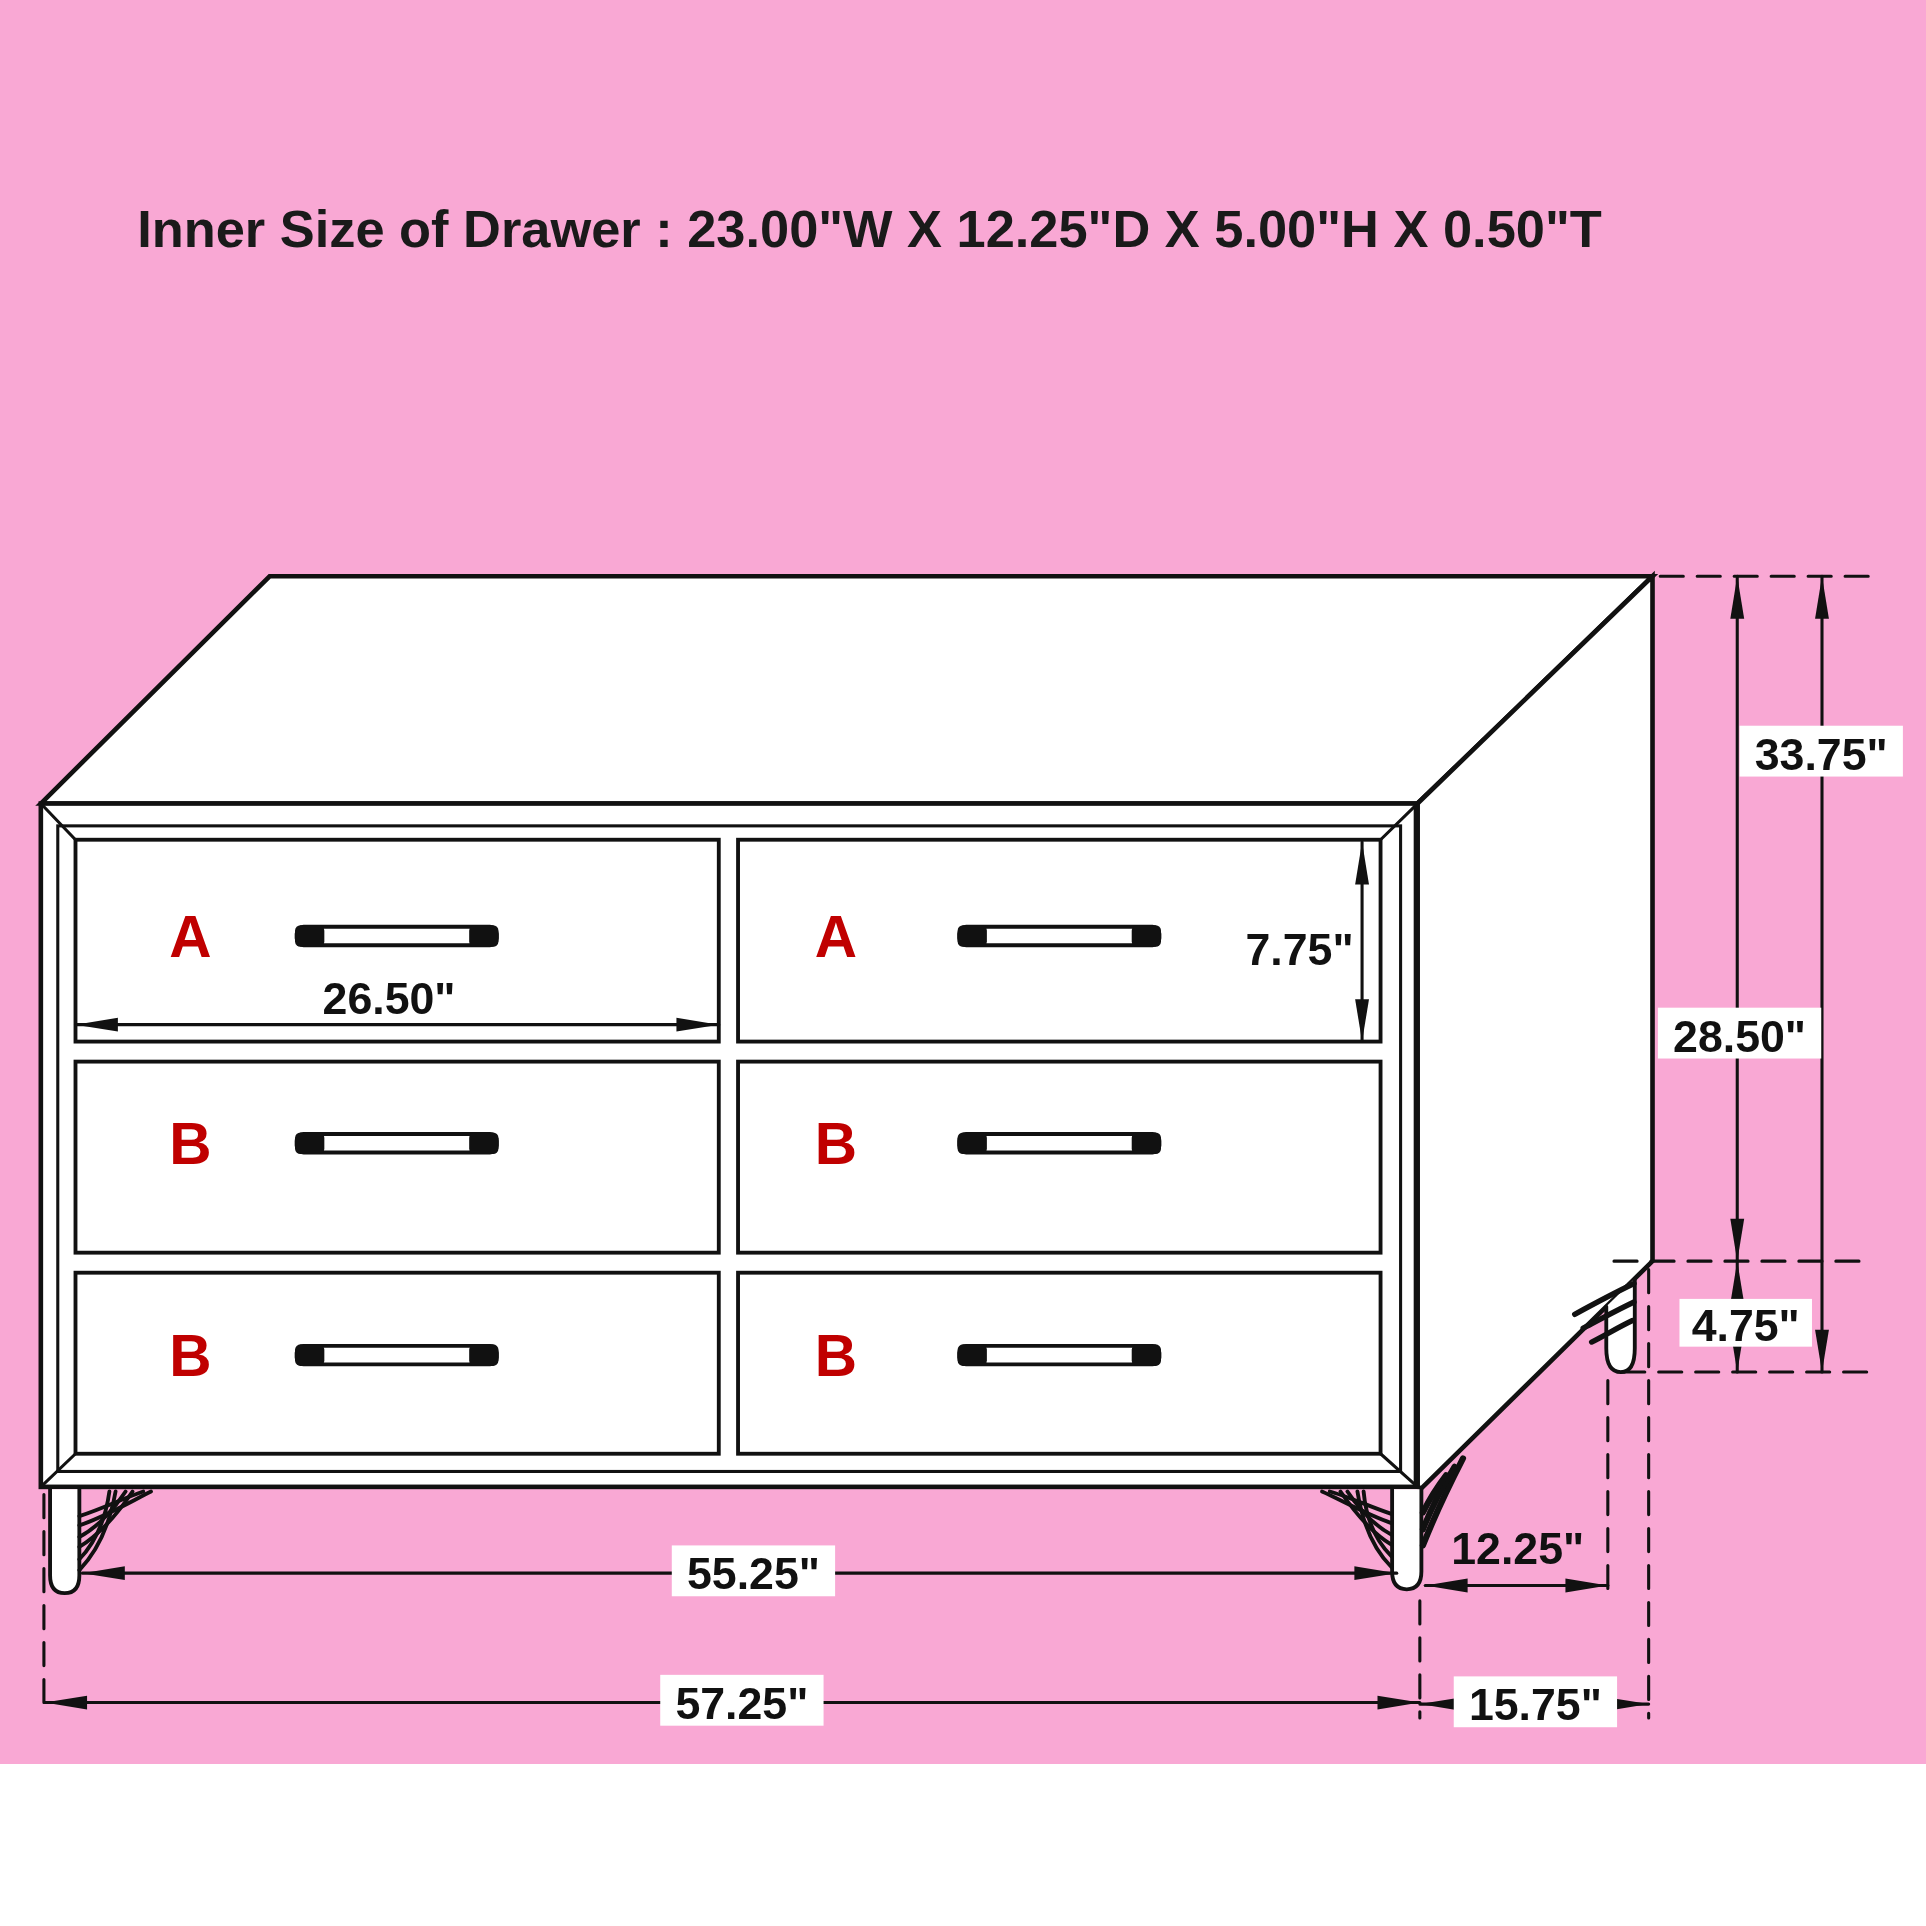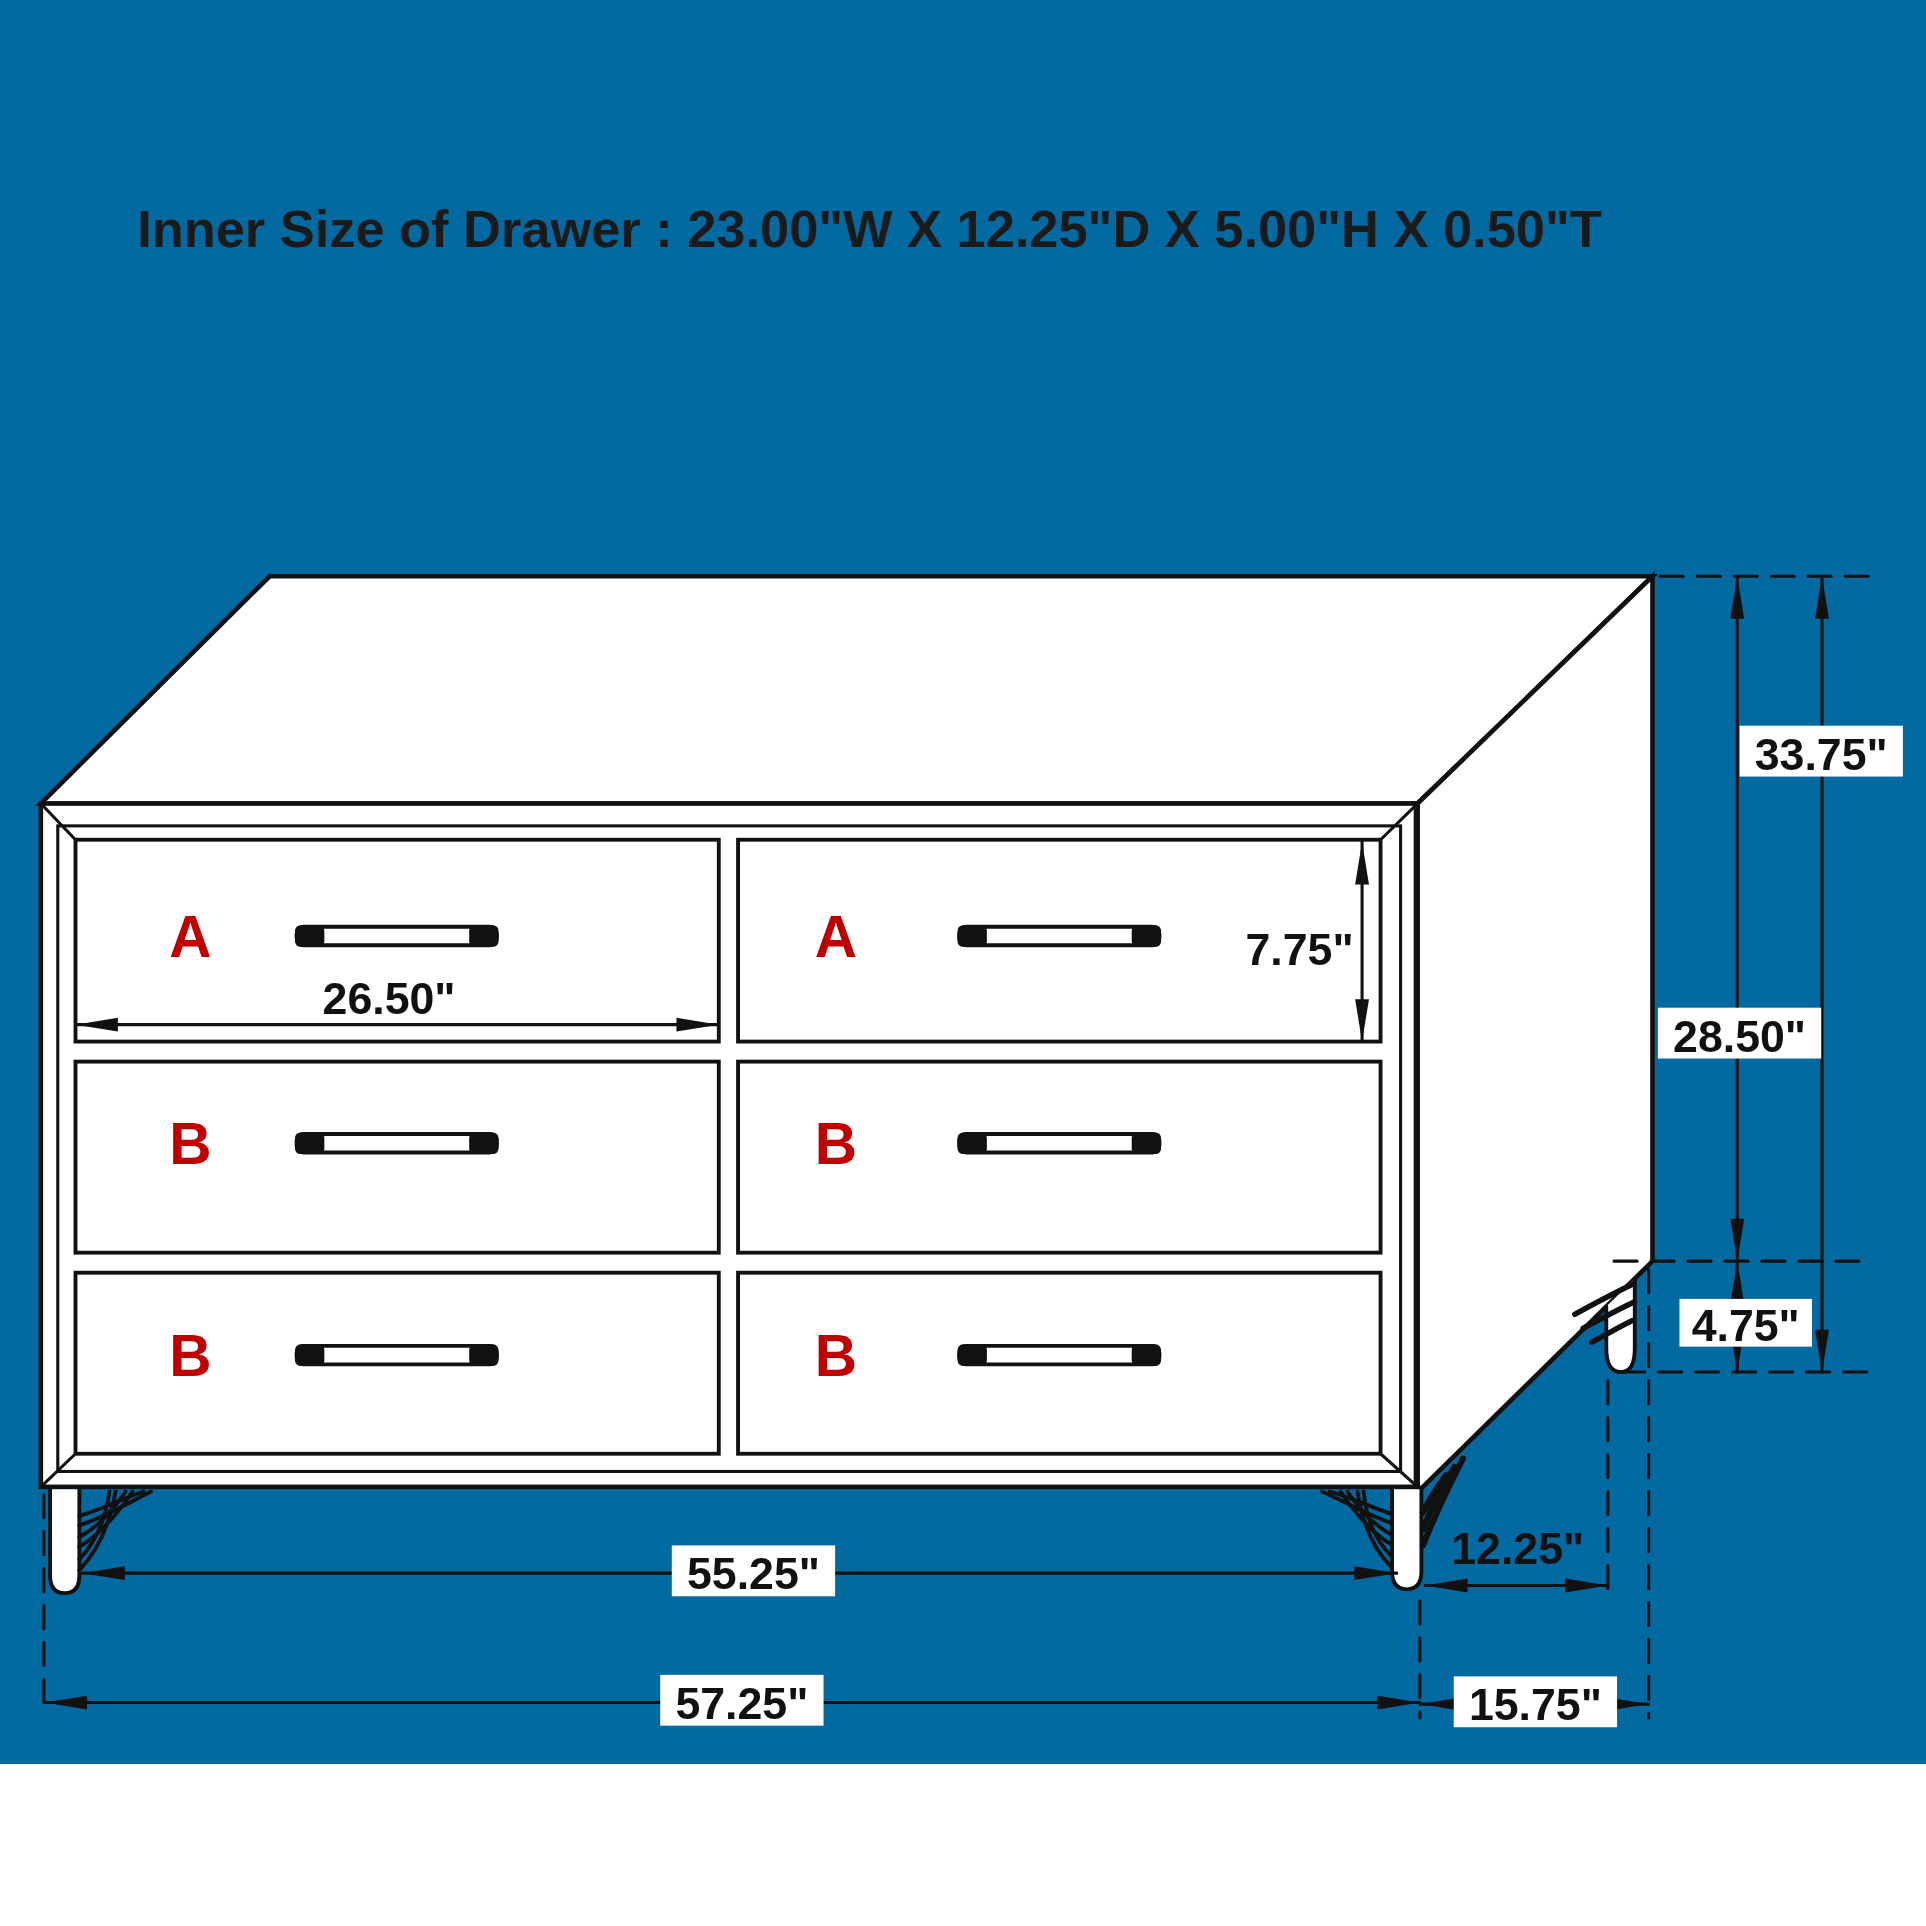--- a/index.html
+++ b/index.html
@@ -1,16 +1,16 @@
 <!DOCTYPE html>
 <html style="font-size:12.3px"><head>
 <meta charset="utf-8">
 <style>
   html,body{margin:0;padding:0;background:#ffffff;}
-  .canvas{position:relative;width:1926px;height:1764px;background:#0369a1;overflow:hidden;}
+  .canvas{position:relative;width:1926px;height:1764px;background:#f9a8d4;overflow:hidden;}
   svg{position:absolute;inset:0;display:block;}
   text{font-family:"Liberation Sans","DejaVu Sans",sans-serif;}
   .dim-label{font-weight:bold;font-size:58px;fill:#111111;}
   .letter{font-weight:bold;font-size:76px;}
   .title-text{font-weight:bold;font-size:68px;fill:#1a1a1a;}
 </style>
 </head>
 <body>
 
 <div class="canvas">

